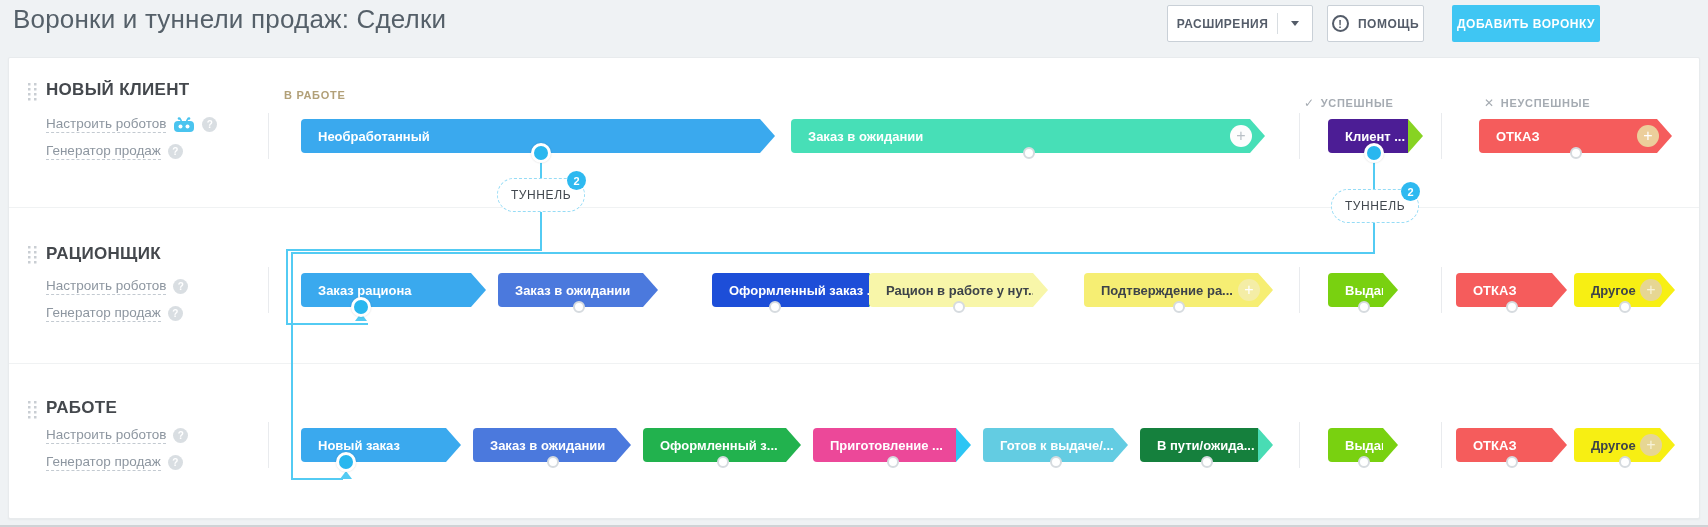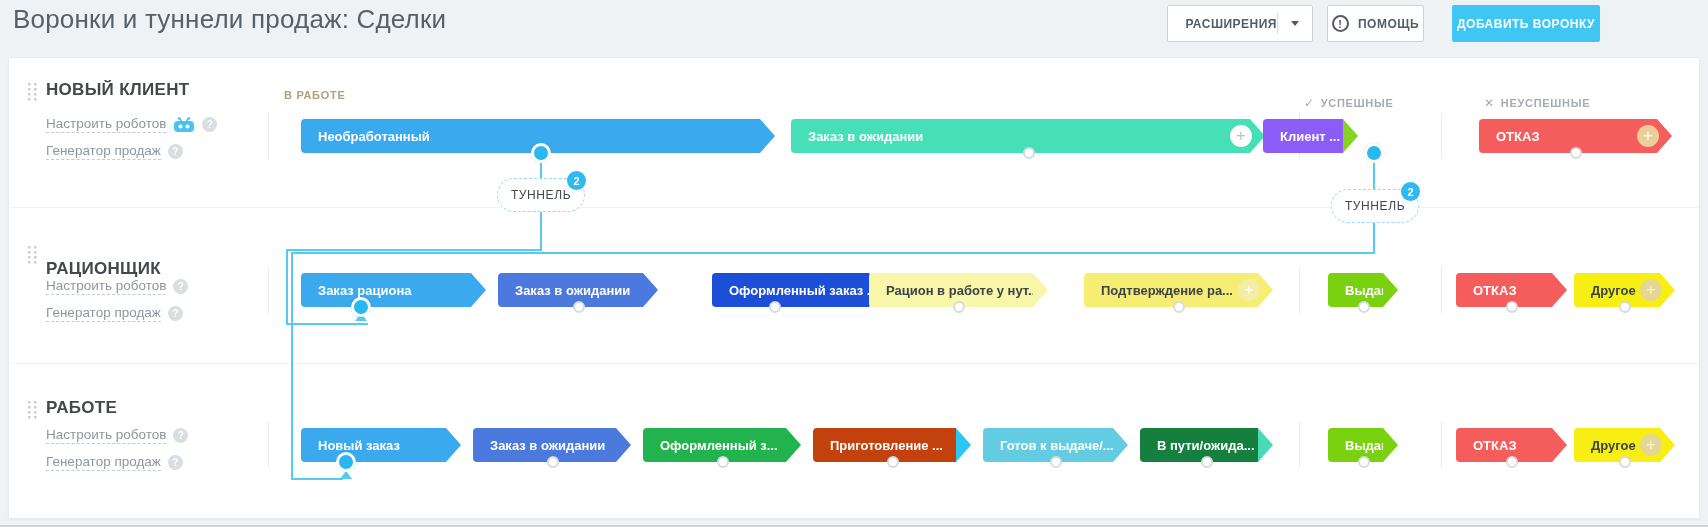--- a/index.html
+++ b/index.html
@@ -15,21 +15,21 @@
     position:absolute;left:13px;top:4px;margin:0;
     font-size:26px;font-weight:300;color:#556069;letter-spacing:.2px;
   }
   .hbtn{
     position:absolute;top:5px;height:37px;box-sizing:border-box;
     background:#fff;border:1px solid #c9d0d7;border-radius:2px;
     display:flex;align-items:center;justify-content:center;
     font-size:12px;font-weight:700;color:#545c69;letter-spacing:.5px;
   }
   #btn-extensions{left:1167px;width:146px;padding:0;}
-  #btn-extensions .lbl{flex:1;text-align:right;}
+  #btn-extensions .lbl{flex:1;text-align:center;}
   .btn-sep{width:1px;height:21px;background:#d8dde1;}
   .caret-zone{width:34px;display:flex;align-items:center;justify-content:center;align-self:stretch;}
   .caret{width:0;height:0;border-left:4px solid transparent;border-right:4px solid transparent;border-top:5px solid #545c69;}
   #btn-help{left:1327px;width:97px;}
   .help-ico{
     width:17px;height:17px;border:2px solid #545c69;border-radius:50%;
     display:flex;align-items:center;justify-content:center;
     font-size:11px;font-weight:700;color:#545c69;margin-right:9px;box-sizing:border-box;
   }
   #btn-add{left:1452px;width:148px;background:#3fc6f3;border:none;color:#fff;}
@@ -175,21 +175,21 @@
         <div class="stage clickable" style="left: 292px; top: 61px; width: 459px; background: rgb(58, 169, 238); color: rgb(255, 255, 255);">
           <span>Необработанный</span>
           <span class="tip" style="border-left-color: rgb(58, 169, 238);"></span>
         </div>
         <div class="stage clickable" style="left: 782px; top: 61px; width: 459px; background: rgb(71, 223, 183); color: rgb(255, 255, 255);">
           <span>Заказ в ожидании</span>
           <span class="tip" style="border-left-color: rgb(71, 223, 183);"></span>
           <span class="plus plus-white clickable">+</span>
         </div>
         <div class="conn clickable" style="left: 1013.5px; top: 89px;"></div>
-        <div class="stage clickable" style="left: 1254px; top: 61px; width: 80px; background: #8b5cf6; color: rgb(255, 255, 255);">
+        <div class="stage clickable" style="left: 1319px; top: 61px; width: 80px; background: #4c1d95; color: rgb(255, 255, 255);">
           <span>Клиент ...</span>
           <span class="tip" style="border-left-color: rgb(135, 211, 34);"></span>
         </div>
         <div class="stage clickable" style="left: 1470px; top: 61px; width: 178px; background: rgb(245, 92, 92); color: rgb(255, 255, 255);">
           <span>ОТКАЗ</span>
           <span class="tip" style="border-left-color: rgb(245, 92, 92);"></span>
           <span class="plus plus-tan clickable">+</span>
         </div>
         <div class="conn clickable" style="left: 1561px; top: 89px;"></div>
       </div>
@@ -197,21 +197,21 @@
         <span class="drag clickable" style="top: 39px;"><svg width="9" height="18" viewBox="0 0 9 18">
             <rect x="0" y="0" width="2.5" height="2.5" fill="#c9ced3"></rect>
             <rect x="6" y="0" width="2.5" height="2.5" fill="#c9ced3"></rect>
             <rect x="0" y="5" width="2.5" height="2.5" fill="#c9ced3"></rect>
             <rect x="6" y="5" width="2.5" height="2.5" fill="#c9ced3"></rect>
             <rect x="0" y="10" width="2.5" height="2.5" fill="#c9ced3"></rect>
             <rect x="6" y="10" width="2.5" height="2.5" fill="#c9ced3"></rect>
             <rect x="0" y="15" width="2.5" height="2.5" fill="#c9ced3"></rect>
             <rect x="6" y="15" width="2.5" height="2.5" fill="#c9ced3"></rect>
           </svg></span>
-        <div class="fname clickable" style="top: 52px;">РАЦИОНЩИК</div>
+        <div class="fname clickable" style="top: 37px;">РАЦИОНЩИК</div>
         <div class="flink clickable" style="top: 71px;">
           <span class="txt">Настроить роботов</span>
           <span class="qmark clickable">?</span>
         </div>
         <div class="flink clickable" style="top: 98px;">
           <span class="txt">Генератор продаж</span>
           <span class="qmark clickable">?</span>
         </div>
         <div class="vdiv" style="left: 259px; top: 60px; height: 46px;"></div>
         <div class="vdiv" style="left: 1290px; top: 60px; height: 46px;"></div>
@@ -288,21 +288,21 @@
         <div class="stage clickable" style="left: 464px; top: 65px; width: 143px; background: rgb(75, 121, 221); color: rgb(255, 255, 255);">
           <span>Заказ в ожидании</span>
           <span class="tip" style="border-left-color: rgb(75, 121, 221);"></span>
         </div>
         <div class="conn clickable" style="left: 537.5px; top: 93px;"></div>
         <div class="stage clickable" style="left: 634px; top: 65px; width: 143px; background: rgb(34, 178, 78); color: rgb(255, 255, 255);">
           <span>Оформленный з...</span>
           <span class="tip" style="border-left-color: rgb(34, 178, 78);"></span>
         </div>
         <div class="conn clickable" style="left: 707.5px; top: 93px;"></div>
-        <div class="stage clickable" style="left: 804px; top: 65px; width: 143px; background: #c2410c; color: rgb(255, 255, 255);">
+        <div class="stage clickable" style="left: 804px; top: 65px; width: 143px; background: #ec4899; color: rgb(255, 255, 255);">
           <span>Приготовление ...</span>
           <span class="tip" style="border-left-color: rgb(44, 197, 244);"></span>
         </div>
         <div class="conn clickable" style="left: 877.5px; top: 93px;"></div>
         <div class="stage clickable" style="left: 974px; top: 65px; width: 130px; background: rgb(99, 204, 226); color: rgb(255, 255, 255);">
           <span>Готов к выдаче/...</span>
           <span class="tip" style="border-left-color: rgb(99, 204, 226);"></span>
         </div>
         <div class="conn clickable" style="left: 1041px; top: 93px;"></div>
         <div class="stage clickable" style="left: 1131px; top: 65px; width: 118px; background: #15803d; color: rgb(255, 255, 255);">

